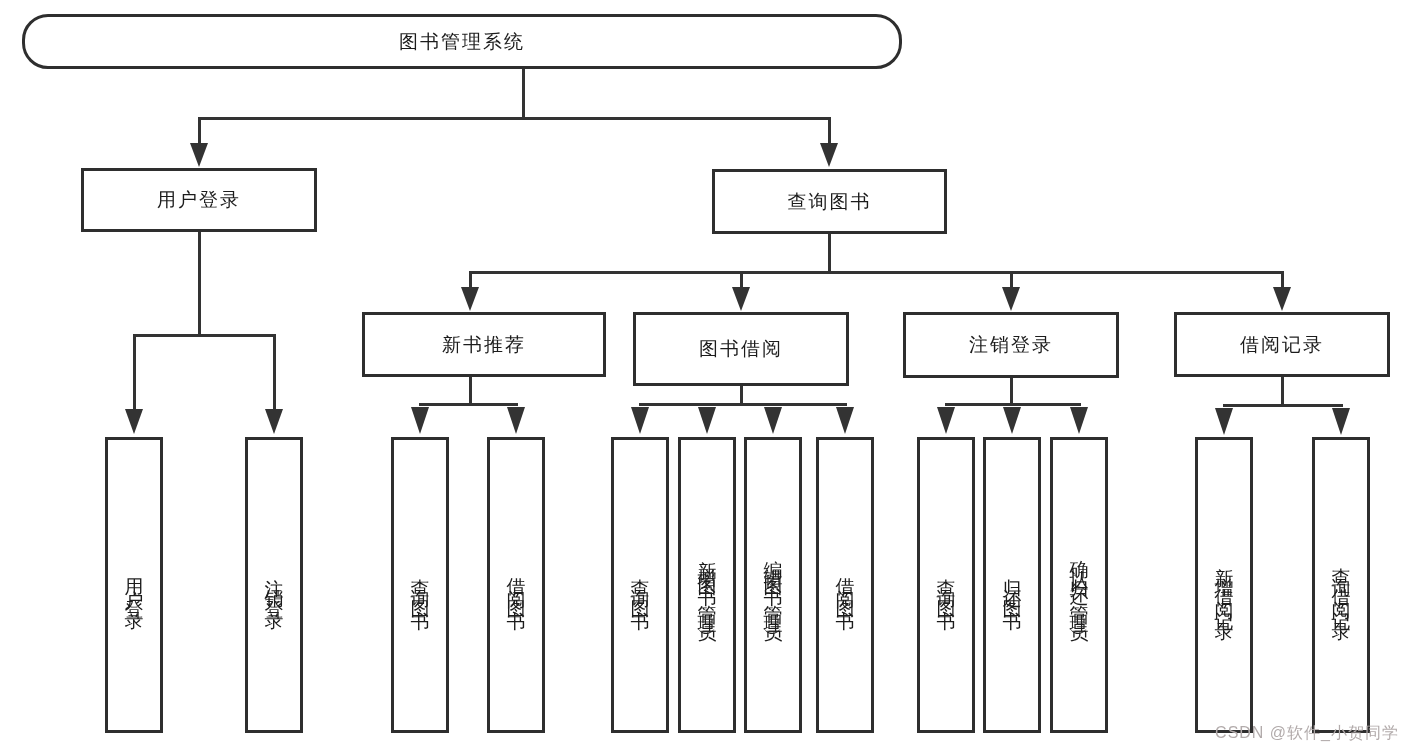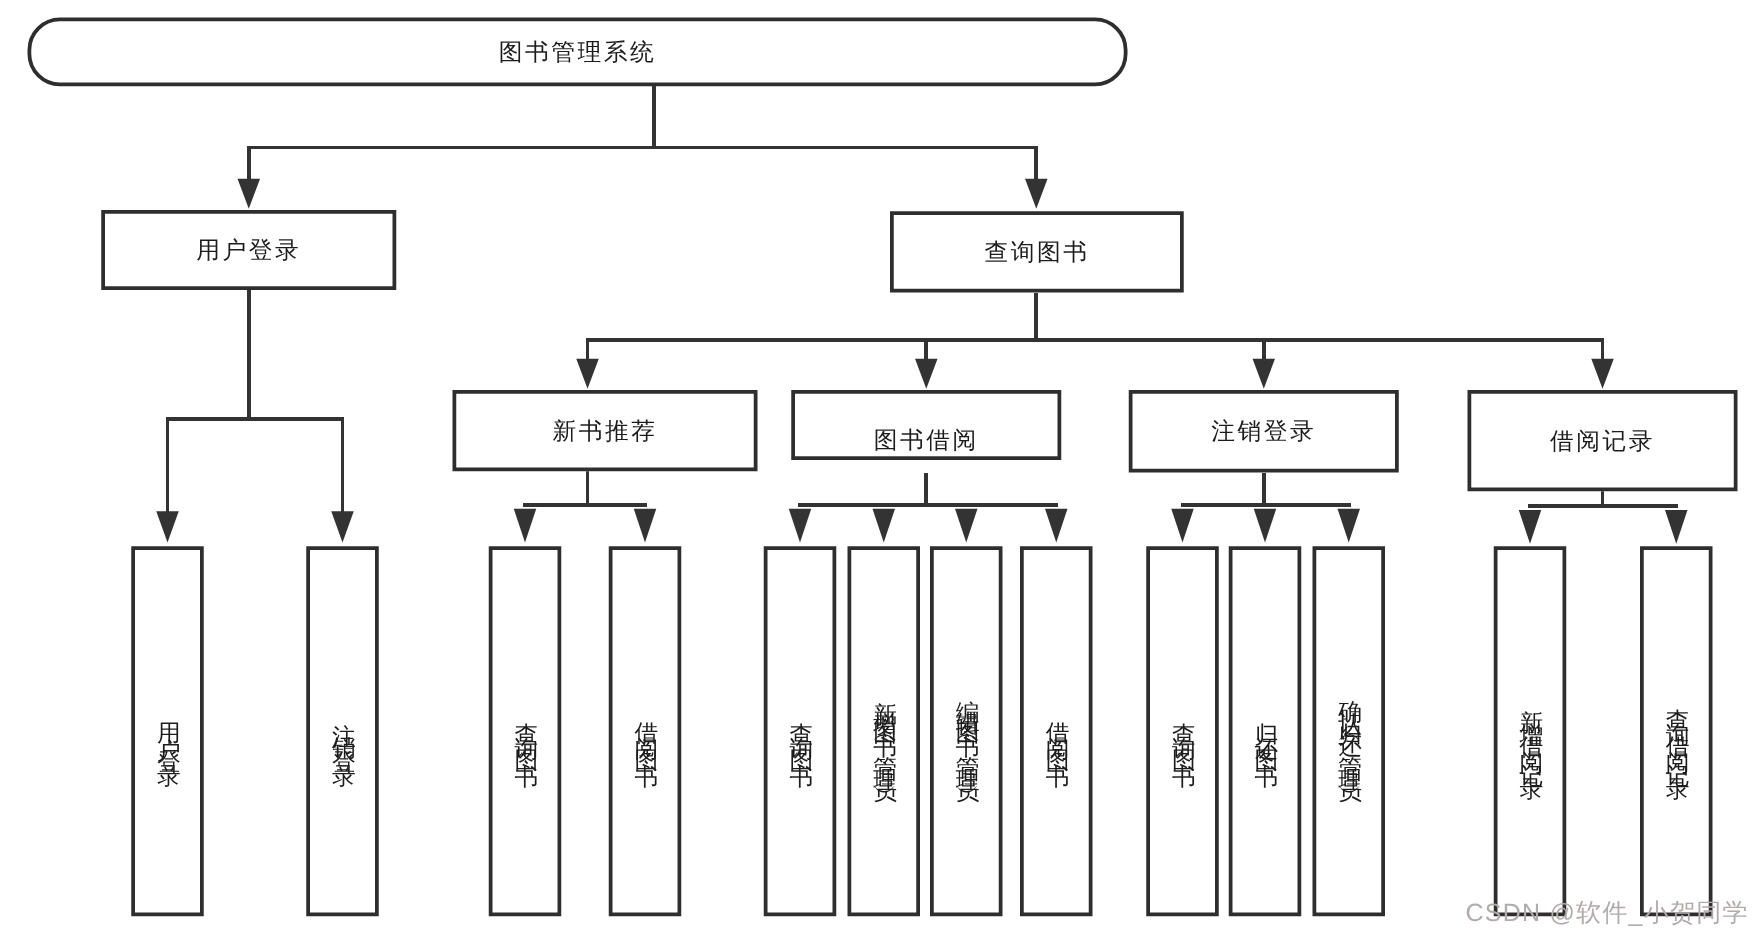--- a/index.html
+++ b/index.html
@@ -38,21 +38,21 @@
   .leaf {
     writing-mode: vertical-rl;
     font-size: 19px;
     letter-spacing: 11px;
   }
   .leaf .lbl { white-space: normal; }
   .watermark {
     position: absolute;
     right: 6px;
     bottom: 3px;
-    font-size: 20px;
+    font-size: 16px;
     letter-spacing: 1px;
     color: #b2abab;
     z-index: 5;
     pointer-events: none;
   }
 </style>
 </head>
 <body>
 
 <div class="stage">
@@ -126,27 +126,27 @@
   <div class="box" style="left:81px; top:168px; width:236px; height:64px;">
     <span class="lbl">用户登录</span>
   </div>
   <div class="box" style="left:712px; top:169px; width:235px; height:65px;">
     <span class="lbl">查询图书</span>
   </div>
 
   <div class="box" style="left:362px; top:312px; width:244px; height:65px;">
     <span class="lbl">新书推荐</span>
   </div>
-  <div class="box" style="left:633px; top:312px; width:216px; height:56px;align-items:flex-end;">
+  <div class="box" style="left:633px; top:312px; width:216px; height:74px;">
     <span class="lbl">图书借阅</span>
   </div>
   <div class="box" style="left:903px; top:312px; width:216px; height:66px;">
     <span class="lbl">注销登录</span>
   </div>
-  <div class="box" style="left:1174px; top:312px; width:216px; height:81px;">
+  <div class="box" style="left:1174px; top:312px; width:216px; height:65px;">
     <span class="lbl">借阅记录</span>
   </div>
 
   <div class="box leaf" style="left:105px; top:437px; width:58px; height:296px;">
     <span class="lbl">用户登录</span>
   </div>
   <div class="box leaf" style="left:245px; top:437px; width:58px; height:296px;">
     <span class="lbl">注销登录</span>
   </div>
 

